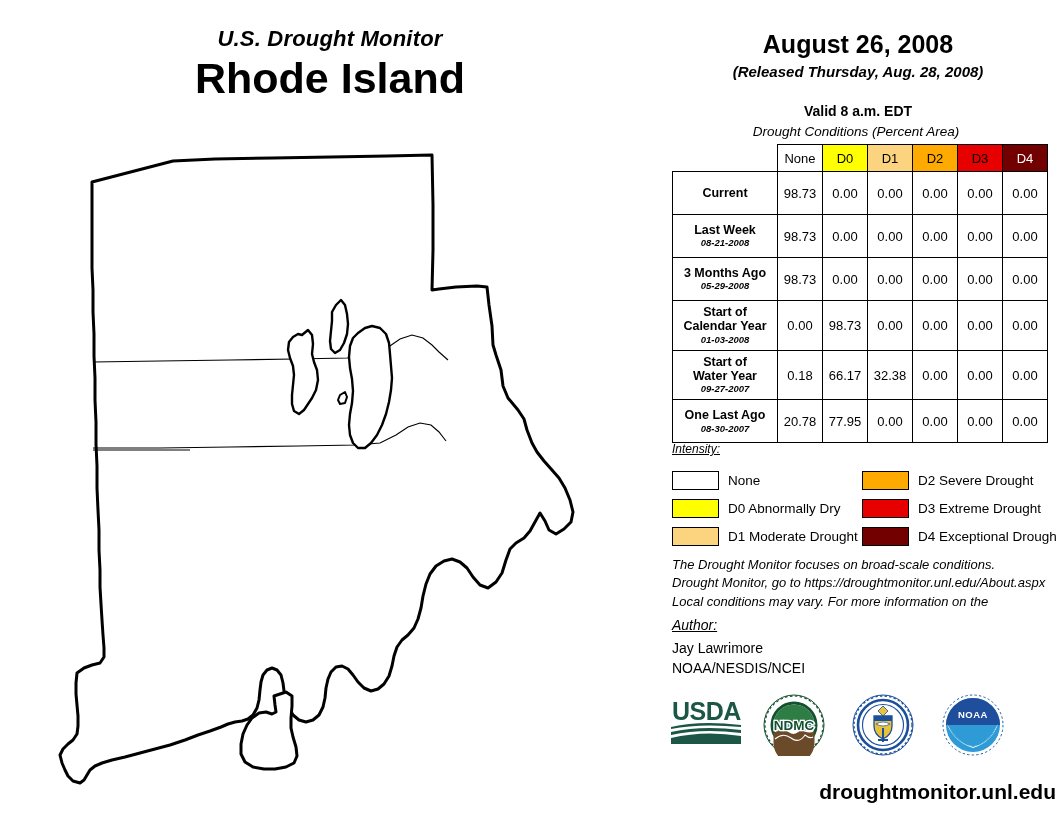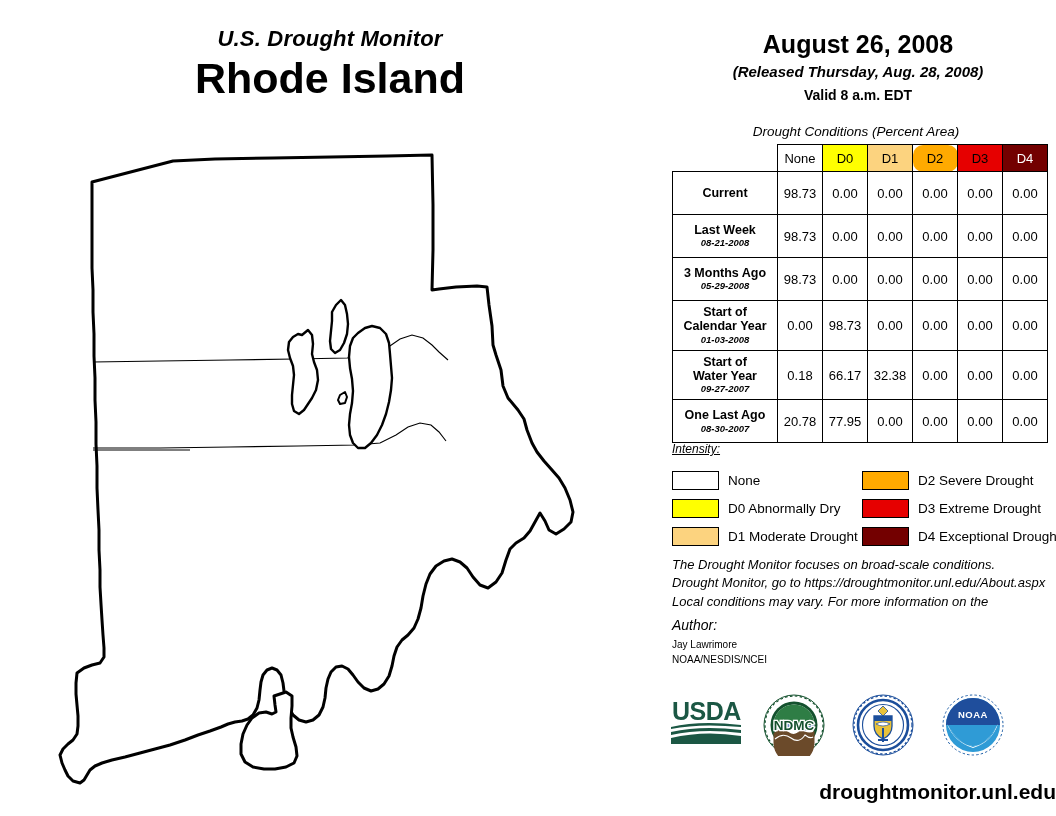--- a/index.html
+++ b/index.html
@@ -9,57 +9,57 @@
 
   
   #title-block{position:absolute;left:0;top:26px;width:660px;text-align:center;}
   #dm-kicker{font-size:22px;font-weight:bold;font-style:italic;letter-spacing:.2px;}
   #state-name{font-size:43px;font-weight:bold;margin-top:4px;line-height:1.05;}
 
   
   #date-block{position:absolute;left:660px;top:30px;width:396px;text-align:center;}
   #dm-date{font-size:25px;font-weight:bold;}
   #dm-released{font-size:15px;font-weight:bold;font-style:italic;margin-top:4px;}
-  #dm-valid{font-size:14px;font-weight:bold;margin-top:7px;}
+  #dm-valid{font-size:14px;font-weight:bold;margin-top:23px;}
 
   
   #table-caption{position:absolute;left:672px;top:124px;width:368px;text-align:center;
       font-size:13.5px;font-style:italic;}
   #cond-table{position:absolute;left:672px;top:144px;border-collapse:collapse;}
   #cond-table td,#cond-table th{border:1px solid #000;padding:0;text-align:center;
       font-size:12px;background:#fff;}
   #cond-table thead th{height:26px;font-weight:normal;font-size:13px;}
   #cond-table thead th.spacer{border:none;background:transparent;}
   #cond-table .lbl{width:96px;padding:4px 4px;line-height:1.15;}
   #cond-table .lbl .t{font-size:12.5px;font-weight:bold;}
   #cond-table .lbl .d{font-size:9.5px;font-style:italic;font-weight:bold;margin-top:1px;}
   #cond-table td.val{width:44px;height:42px;font-size:13px;}
   th.hdr-none{width:44px;}
   th.hdr-d0{background:#FFFF00 !important;}
   th.hdr-d1{background:#FCD37F !important;}
-  th.hdr-d2{background:#FFAA00 !important;border-radius:10px;}
+  th.hdr-d2{background:#FFAA00 !important;}
   th.hdr-d3{background:#E60000 !important;}
   th.hdr-d4{background:#730000 !important;color:#fff;}
 
   
   #intensity-title{position:absolute;left:672px;top:442px;font-size:12px;
       font-style:italic;text-decoration:underline;}
   .legend-col{position:absolute;}
   #legend-left{left:672px;top:468px;}
   #legend-right{left:862px;top:468px;}
   .legend-row{display:flex;align-items:center;height:24px;margin-bottom:4px;}
   .swatch{width:47px;height:19px;border:1px solid #000;box-sizing:border-box;}
   .legend-label{font-size:13.5px;margin-left:9px;white-space:nowrap;}
 
   
   #notes{position:absolute;left:672px;top:556px;font-size:13px;font-style:italic;
       line-height:1.42;}
   #author-title{position:absolute;left:672px;top:617px;font-size:14px;
-      font-style:italic;}
-  #author-lines{position:absolute;left:672px;top:638px;font-size:10px;line-height:1.45;}
+      font-style:italic;text-decoration:underline;}
+  #author-lines{position:absolute;left:672px;top:638px;font-size:14px;line-height:1.45;}
 
   
   #logos{position:absolute;left:660px;top:694px;width:396px;height:64px;}
   .logo{position:absolute;top:0;}
   #logo-usda{left:10px;}
   #logo-ndmc{left:102px;}
   #logo-doc{left:192px;}
   #logo-noaa{left:282px;}
   #site-url{position:absolute;left:660px;top:768px;width:396px;text-align:right;
       font-size:21px;font-weight:bold;margin-top:12px;}

